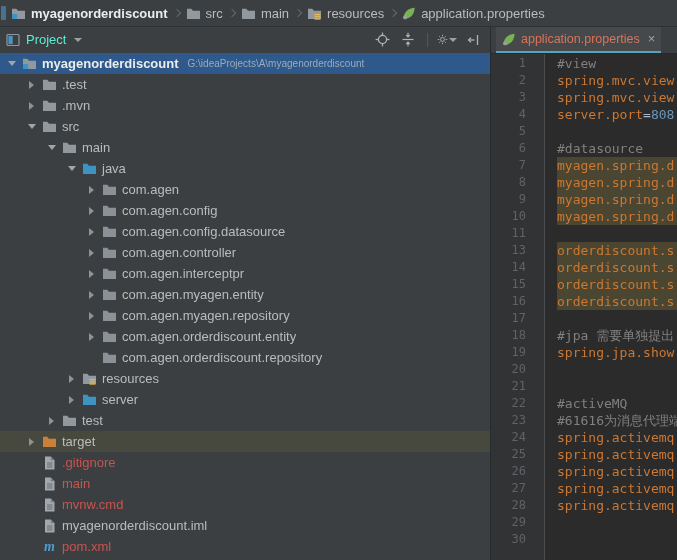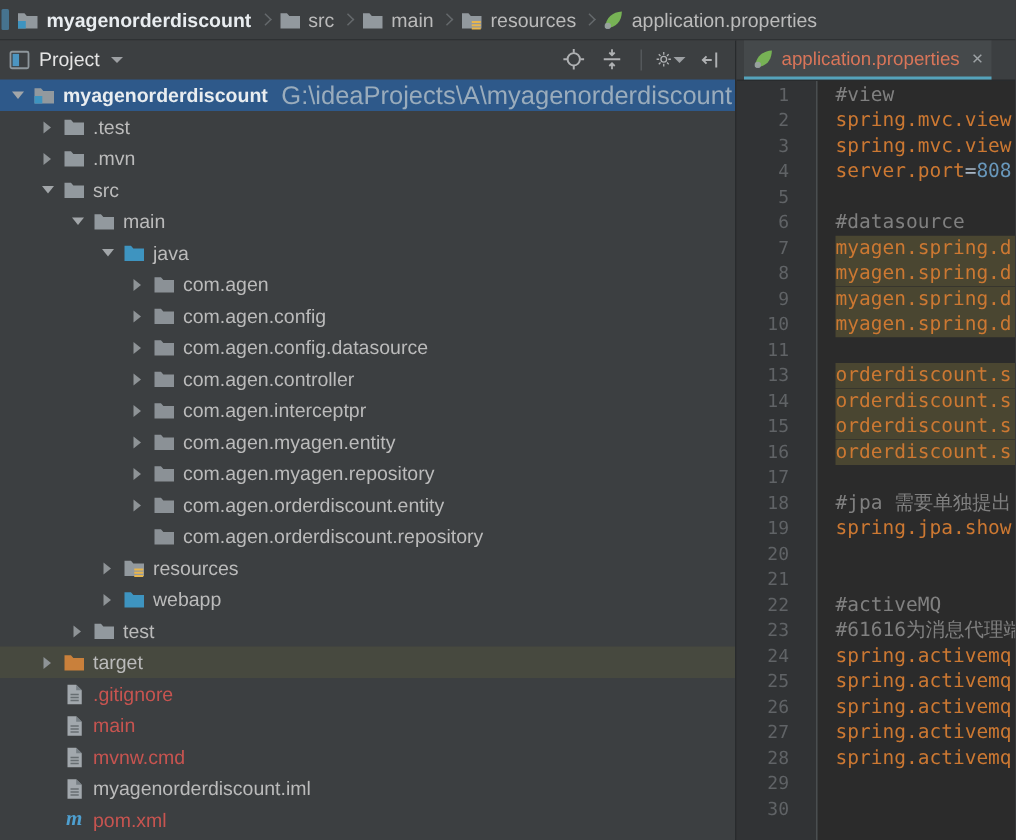--- a/index.html
+++ b/index.html
@@ -17,39 +17,39 @@
   .crumb .clbl{color:#BBBBBB;white-space:nowrap}
   .crumb.first .clbl{color:#E9EDF0;font-weight:bold}
   .chev{width:5px;height:5px;border-top:1.6px solid #65696C;border-right:1.6px solid #65696C;transform:rotate(45deg);margin:0 4px;flex:none}
   .cicon{display:flex;align-items:center}
   
   .main{display:flex;height:533px}
   .left{width:490px;flex:none;display:flex;flex-direction:column;border-right:1px solid #282b2d;background:var(--panel-bg,#3C3F41)}
   .right{flex:1;display:flex;flex-direction:column;min-width:0}
   
   .phead{height:25px;flex:none;display:flex;align-items:center;padding:0 7px 0 6px;gap:6px}
-  .ptitle{color:#e5e5e5}
+  .ptitle{color:#5eead4}
   .caret{width:0;height:0;border-left:4px solid transparent;border-right:4px solid transparent;border-top:4px solid #9DA0A3;margin-left:2px}
   .spacer{flex:1}
   .hicon{width:20px;height:20px;display:flex;align-items:center;justify-content:center;border-radius:3px}
   .vsep{width:1px;height:14px;background:#54585B;margin:0 3px}
   
   .tree{flex:1;overflow:hidden;padding-top:1px}
   .trow{height:21px;display:flex;align-items:center;white-space:nowrap}
   .trow.sel{background:var(--selection-blue,#2E598A)}
   .trow.hlrow{background:var(--row-highlight,#47493F)}
   .tind{flex:none}
   .arrow{width:15px;flex:none;display:flex;align-items:center;justify-content:center}
   .arrow.exp::before{content:"";border-left:4.5px solid transparent;border-right:4.5px solid transparent;border-top:5.5px solid #A2A6A9}
   .arrow.col::before{content:"";border-top:4.5px solid transparent;border-bottom:4.5px solid transparent;border-left:5.5px solid #8E9396}
   .ticon{width:17px;flex:none;display:flex;align-items:center;justify-content:center;margin:0 4px 0 2px}
   .tlbl{color:#BBBBBB}
   .trow.sel .tlbl{color:#E9EDF0;font-weight:bold}
   .tlbl.red{color:var(--red-file,#C75450)}
-  .tpath{color:#9AACBC;margin-left:9px;font-size:17px}
+  .tpath{color:#9AACBC;margin-left:9px;font-size:10px}
   .mvnm{color:#4E9FCF;font-style:italic;font-weight:bold;font-family:"Liberation Serif",serif;font-size:14px;line-height:10px}
   
   .tabbar{height:26px;flex:none;background:var(--panel-bg,#3C3F41);display:flex;align-items:stretch;padding-left:5px;border-bottom:1px solid #282b2d}
   .tab{display:flex;align-items:center;gap:5px;padding:0 6px;background:#45494B;border-bottom:2.5px solid var(--tab-underline,#55A3BC);color:var(--tab-fg,#D97559);font-size:12.5px;cursor:default}
   .tab .tabclose{color:#9EA3A6;font-size:13px;margin-left:3px;line-height:10px}
   
   .editor{flex:1;background:var(--editor-bg,#2B2B2B);font-family:"DejaVu Sans Mono",monospace;font-size:13px;position:relative;overflow:hidden}
   .editor::before{content:"";position:absolute;left:0;top:0;bottom:0;width:53px;background:var(--gutter-bg,#313335);border-right:1px solid #4A4E50}
   .elines{position:relative;padding-top:1px}
   .eline{display:flex;height:17px;line-height:17px}
@@ -343,21 +343,21 @@
           <span class="tlbl">resources</span>
         </div>
         <div class="trow">
           <span class="tind" style="width: 64px;"></span>
           <span class="arrow col"></span>
           <span class="cicon ticon">
             <svg width="15" height="13" viewBox="0 0 15 13">
               <path d="M1 1.8 h4.3 l1.6 1.9 H14 V12 H1 Z" fill="#3E94C0"></path>
             </svg>
           </span>
-          <span class="tlbl">webapp</span>
+          <span class="tlbl">server</span>
         </div>
         <div class="trow">
           <span class="tind" style="width: 44px;"></span>
           <span class="arrow col"></span>
           <span class="cicon ticon">
             <svg width="15" height="13" viewBox="0 0 15 13">
               <path d="M1 1.8 h4.3 l1.6 1.9 H14 V12 H1 Z" fill="#92999E"></path>
             </svg>
           </span>
           <span class="tlbl">test</span>

